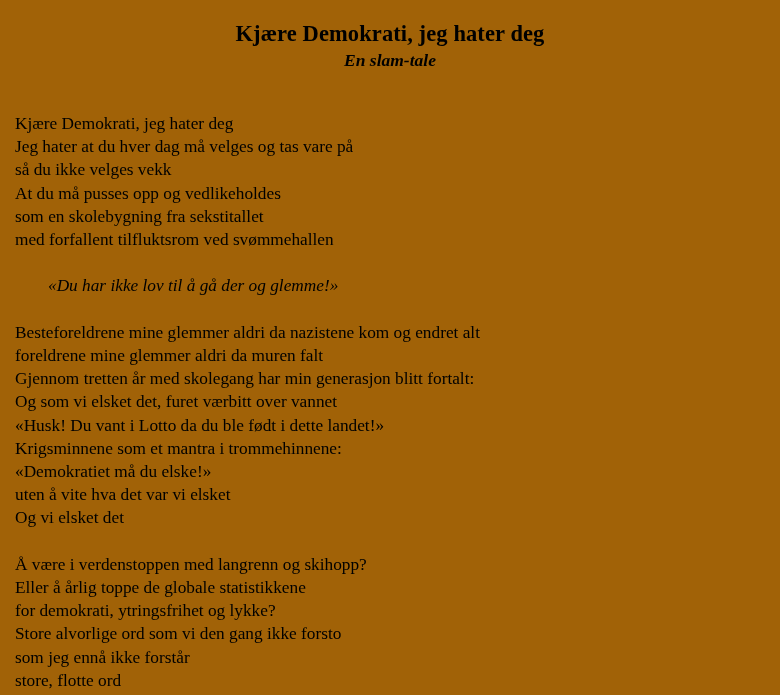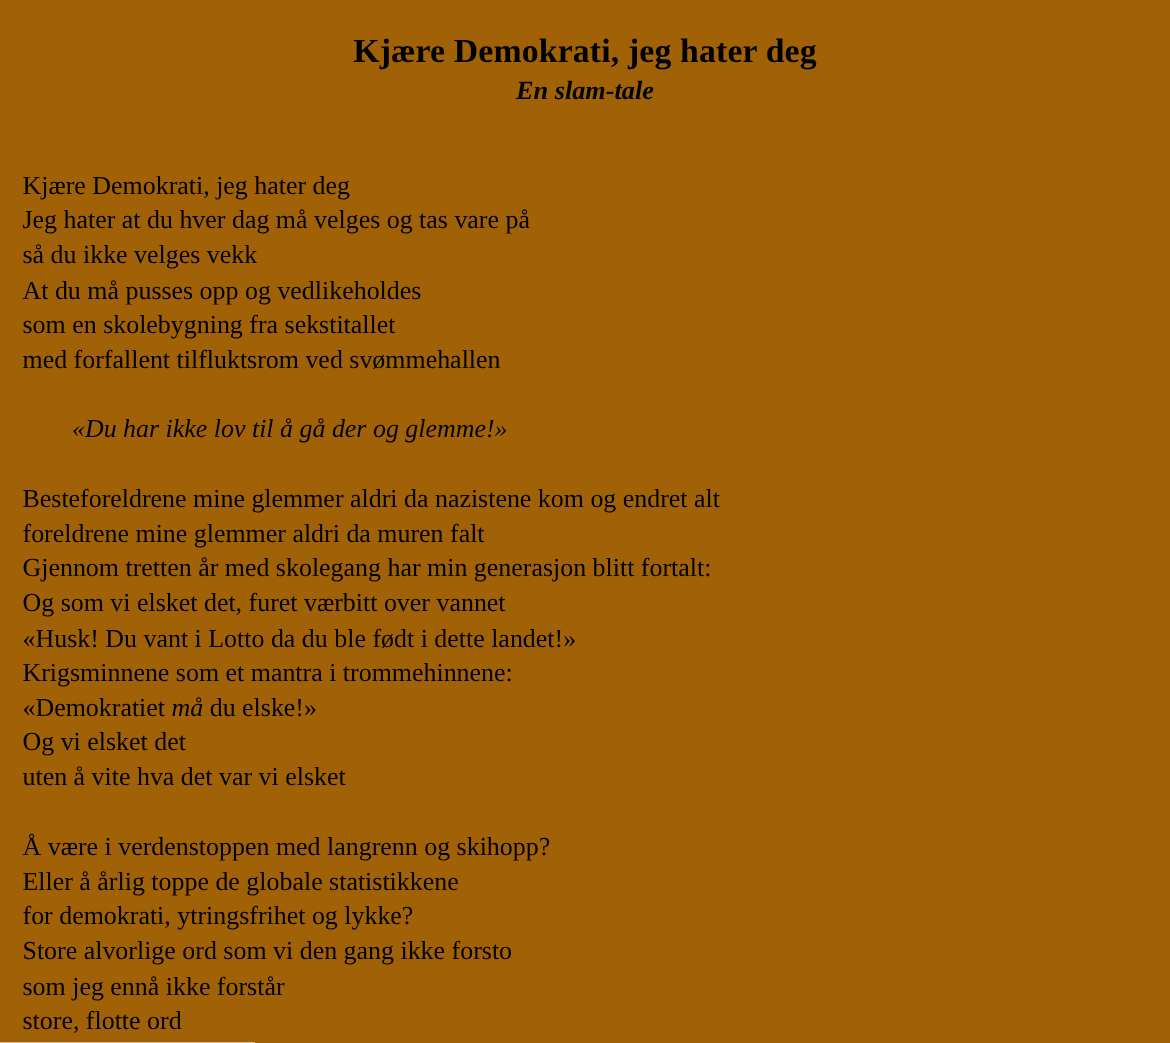--- a/index.html
+++ b/index.html
@@ -65,21 +65,20 @@
   .line {
     white-space: pre;
   }
 
   .line.italic {
     font-style: italic;
     margin-left: 33px;
   }
 
   .em {
-    font-style: italic;
   }
 </style>
 </head>
 <body>
 
 <div class="page">
 
   <div class="doc-header">
     <h1 class="doc-title">Kjære Demokrati, jeg hater deg</h1>
     <div class="doc-subtitle">En slam-tale</div>
@@ -101,22 +100,22 @@
     </div>
 
     <div class="stanza">
       <div class="line">Besteforeldrene mine glemmer aldri da nazistene kom og endret alt</div>
       <div class="line">foreldrene mine glemmer aldri da muren falt</div>
       <div class="line">Gjennom tretten år med skolegang har min generasjon blitt fortalt:</div>
       <div class="line">Og som vi elsket det, furet værbitt over vannet</div>
       <div class="line">«Husk! Du vant i Lotto da du ble født i dette landet!»</div>
       <div class="line">Krigsminnene som et mantra i trommehinnene:</div>
       <div class="line"><span>«Demokratiet </span><span class="em">må</span><span> du elske!»</span></div>
+      <div class="line">uten å vite hva det var vi elsket</div>
       <div class="line">Og vi elsket det</div>
-      <div class="line">uten å vite hva det var vi elsket</div>
     </div>
 
     <div class="stanza">
       <div class="line">Å være i verdenstoppen med langrenn og skihopp?</div>
       <div class="line">Eller å årlig toppe de globale statistikkene</div>
       <div class="line">for demokrati, ytringsfrihet og lykke?</div>
       <div class="line">Store alvorlige ord som vi den gang ikke forsto</div>
       <div class="line">som jeg ennå ikke forstår</div>
       <div class="line">store, flotte ord</div>
       <div class="line">ord, ord og atter ord</div>

